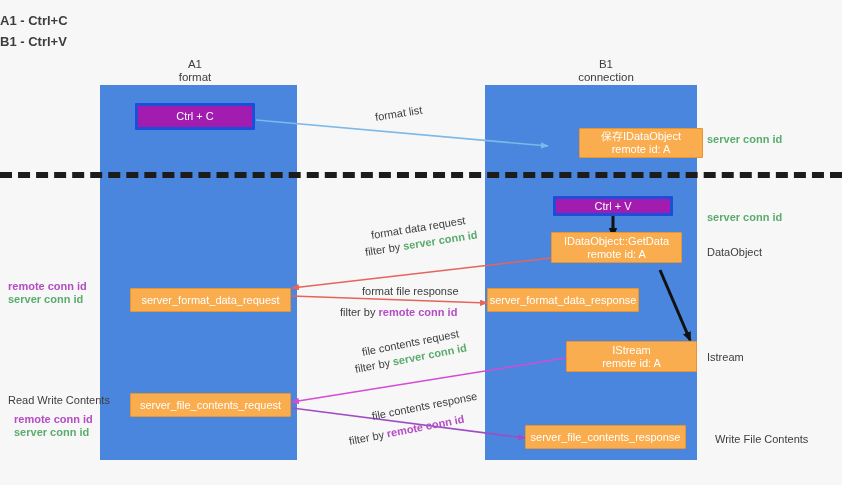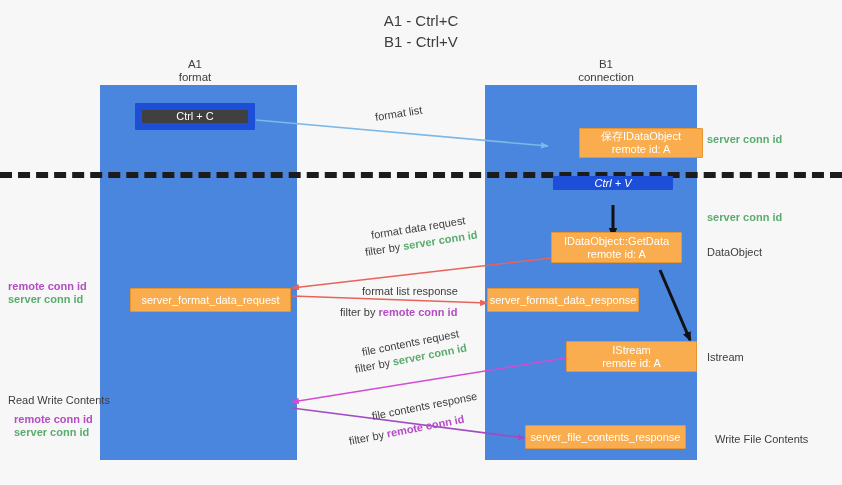--- a/index.html
+++ b/index.html
@@ -8,41 +8,41 @@
     background:#f7f7f7;
     font-family:"Liberation Sans","DejaVu Sans",sans-serif;
     position:relative;overflow:hidden;
     color:#3c3c3c;
   }
   #stage{position:absolute;inset:0;}
 
   
   .title{
     position:absolute;left:0;right:0;top:10px;
-    text-align:center;font-size:15px;line-height:21px;
-    color:#3d3d3d;white-space:pre;
+    font-size:13px;line-height:21px;
+    color:#3d3d3d;white-space:pre;font-weight:bold;
   }
 
   
   .col-head{
     position:absolute;text-align:center;font-size:11.5px;
     line-height:13px;color:#3d3d3d;white-space:pre;
   }
 
   
   .lane{position:absolute;background:#4a86dd;}
 
   
   .node{
     position:absolute;box-sizing:border-box;
     display:flex;align-items:center;justify-content:center;
     text-align:center;color:#ffffff;font-size:11px;line-height:13px;
     white-space:pre;border-radius:1px;
   }
-  .node.green{background:#404040;border:7px solid #1d4ed8;}
+  .node.green{background:#a21caf;border:3px solid #1d4ed8;}
   .node.orange{background:#f9ad4e;border:1px solid #e8942f;}
 
   
   .lbl{
     position:absolute;font-size:11px;line-height:14px;
     color:#3d3d3d;white-space:pre;
   }
   .lbl.green-t{color:#5aab6e;font-weight:bold;}
   .lbl.purple-t{color:#b44cc4;font-weight:bold;}
   .lbl.rot-a{transform:rotate(-9deg);transform-origin:left center;}
@@ -111,41 +111,42 @@
     <path d="M292,408 L525,438" stroke="#a04cc4" stroke-width="1.6" fill="none" marker-end="url(#ah-purple)"></path>
   </svg>
 
   <div class="divider"></div>
 
   <div class="node green" style="left:135px;top:103px;width:120px;height:27px;">Ctrl + C</div>
 
   <div class="node orange" style="left:551px;top:128px;width:124px;height:30px;margin-left:28px;">保存IDataObject
 remote id: A</div>
 
-  <div class="node green" style="left:553px;top:176px;width:120px;height:14px;font-style:italic;">Ctrl + V</div>
+  <div class="node green" style="left:553px;top:196px;width:120px;height:20px;">Ctrl + V</div>
 
   <div class="node orange" style="left:551px;top:232px;width:131px;height:31px;">IDataObject::GetData
 remote id: A</div>
 
   <div class="node orange" style="left:130px;top:288px;width:161px;height:24px;">server_format_data_request</div>
 
   <div class="node orange" style="left:487px;top:288px;width:152px;height:24px;">server_format_data_response</div>
 
   <div class="node orange" style="left:566px;top:341px;width:131px;height:31px;">IStream
 remote id: A</div>
 
+  <div class="node orange" style="left:130px;top:393px;width:161px;height:24px;">server_file_contents_request</div>
 
   <div class="node orange" style="left:525px;top:425px;width:161px;height:24px;">server_file_contents_response</div>
 
   <div class="lbl rot-a" style="left:375px;top:110px;">format list</div>
 
   <div class="lbl rot-a" style="left:371px;top:228px;">format data request</div>
   <div class="lbl rot-a filter-line" style="left:365px;top:245px;"><span>filter by </span><span class="g">server conn id</span></div>
 
-  <div class="lbl" style="left:362px;top:284px;">format list response</div>
+  <div class="lbl" style="left:362px;top:284px;">format file response</div>
   <div class="lbl filter-line" style="left:340px;top:305px;"><span>filter by </span><span class="p">remote conn id</span></div>
 
   <div class="lbl rot-b" style="left:362px;top:345px;">file contents request</div>
   <div class="lbl rot-b filter-line" style="left:355px;top:362px;"><span>filter by </span><span class="g">server conn id</span></div>
 
   <div class="lbl rot-b" style="left:372px;top:409px;">file contents response</div>
   <div class="lbl rot-b filter-line" style="left:349px;top:434px;"><span>filter by </span><span class="p">remote conn id</span></div>
 
   <div class="lbl green-t" style="left:707px;top:132px;">server conn id</div>
   <div class="lbl green-t" style="left:707px;top:210px;">server conn id</div>

